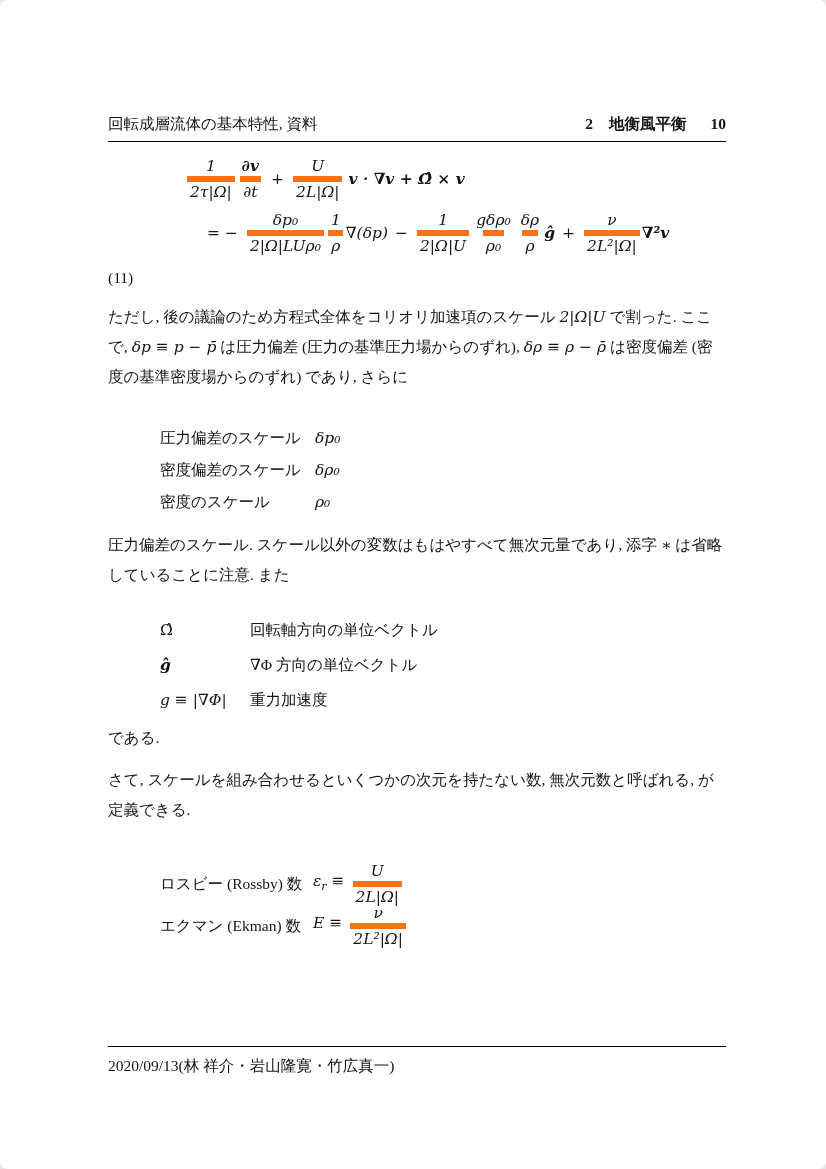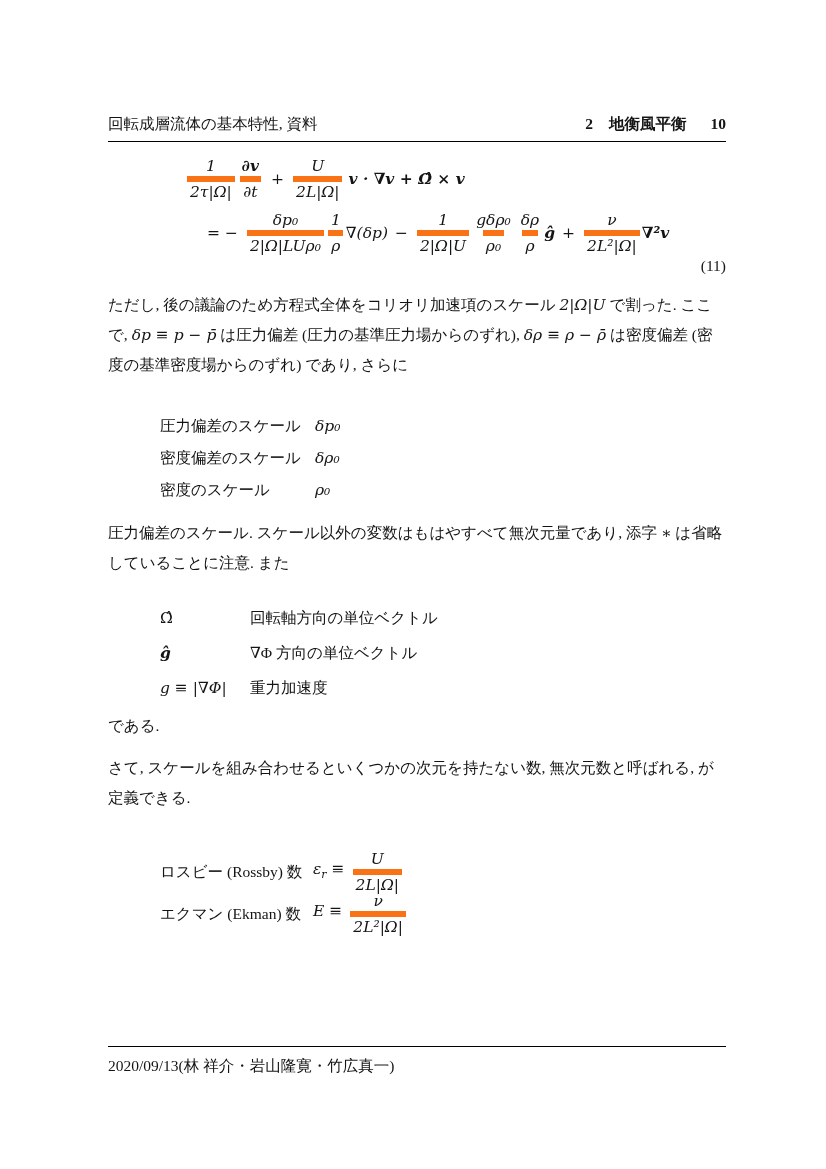--- a/index.html
+++ b/index.html
@@ -1,21 +1,21 @@
 <!DOCTYPE html>
 <html><head>
 <meta charset="utf-8">
 <style>
   html,body { margin:0; padding:0; background:#e8e8e8; }
   .page {
     position:relative; width:826px; height:1169px; margin:0 auto;
     background:#ffffff; color:#141414; overflow:hidden; box-sizing:border-box;
     padding:114px 100px 0 108px;
     font-family:"Liberation Serif","DejaVu Serif",serif;
-    font-size:15.5px; line-height:30px;
+    font-size:15.5px; line-height:30px;border-radius:8px;
   }
   
   .hdr { display:flex; justify-content:space-between; align-items:baseline;
          border-bottom:1.2px solid #000; padding-bottom:7px; line-height:20px; }
   .hdr-right { display:flex; align-items:baseline; }
   .sec-no, .sec-title, .pageno { font-weight:bold; }
   .sec-no { margin-right:16px; }
   .sec-title { margin-right:24px; }
   
   .m  { font-family:"DejaVu Serif",serif; font-style:italic; }
@@ -25,21 +25,21 @@
           vertical-align:middle; margin:0 2px; text-align:center; }
   .frac .num, .frac .den { display:block; padding:0 3px; line-height:20px; }
   .frac .den { border-top:6px solid #f97316; }
   
   .eq { margin-top:14px; }
   .eq-row { display:flex; align-items:center; }
   .eq-row.l1 { margin-left:77px; margin-bottom:8px; }
   .eq-row.l2 { margin-left:92px; }
   .eq-op { margin:0 7px; font-family:"DejaVu Serif",serif; }
   .sp { margin-left:4px; }
-  .eq-num { text-align:right; line-height:20px; margin-top:0; }
+  .eq-num { line-height:20px; margin-top:12px; }
   
   .para { margin:0; }
   .p1 { margin-top:26px; }
   .p2 { margin-top:14px; }
   .p3 { margin-top:12px; }
   .p4 { margin-top:6px; }
   .p5 { margin-top:12px; }
   .p6 { margin-top:22px; }
   
   .tbl { margin-left:52px; }

